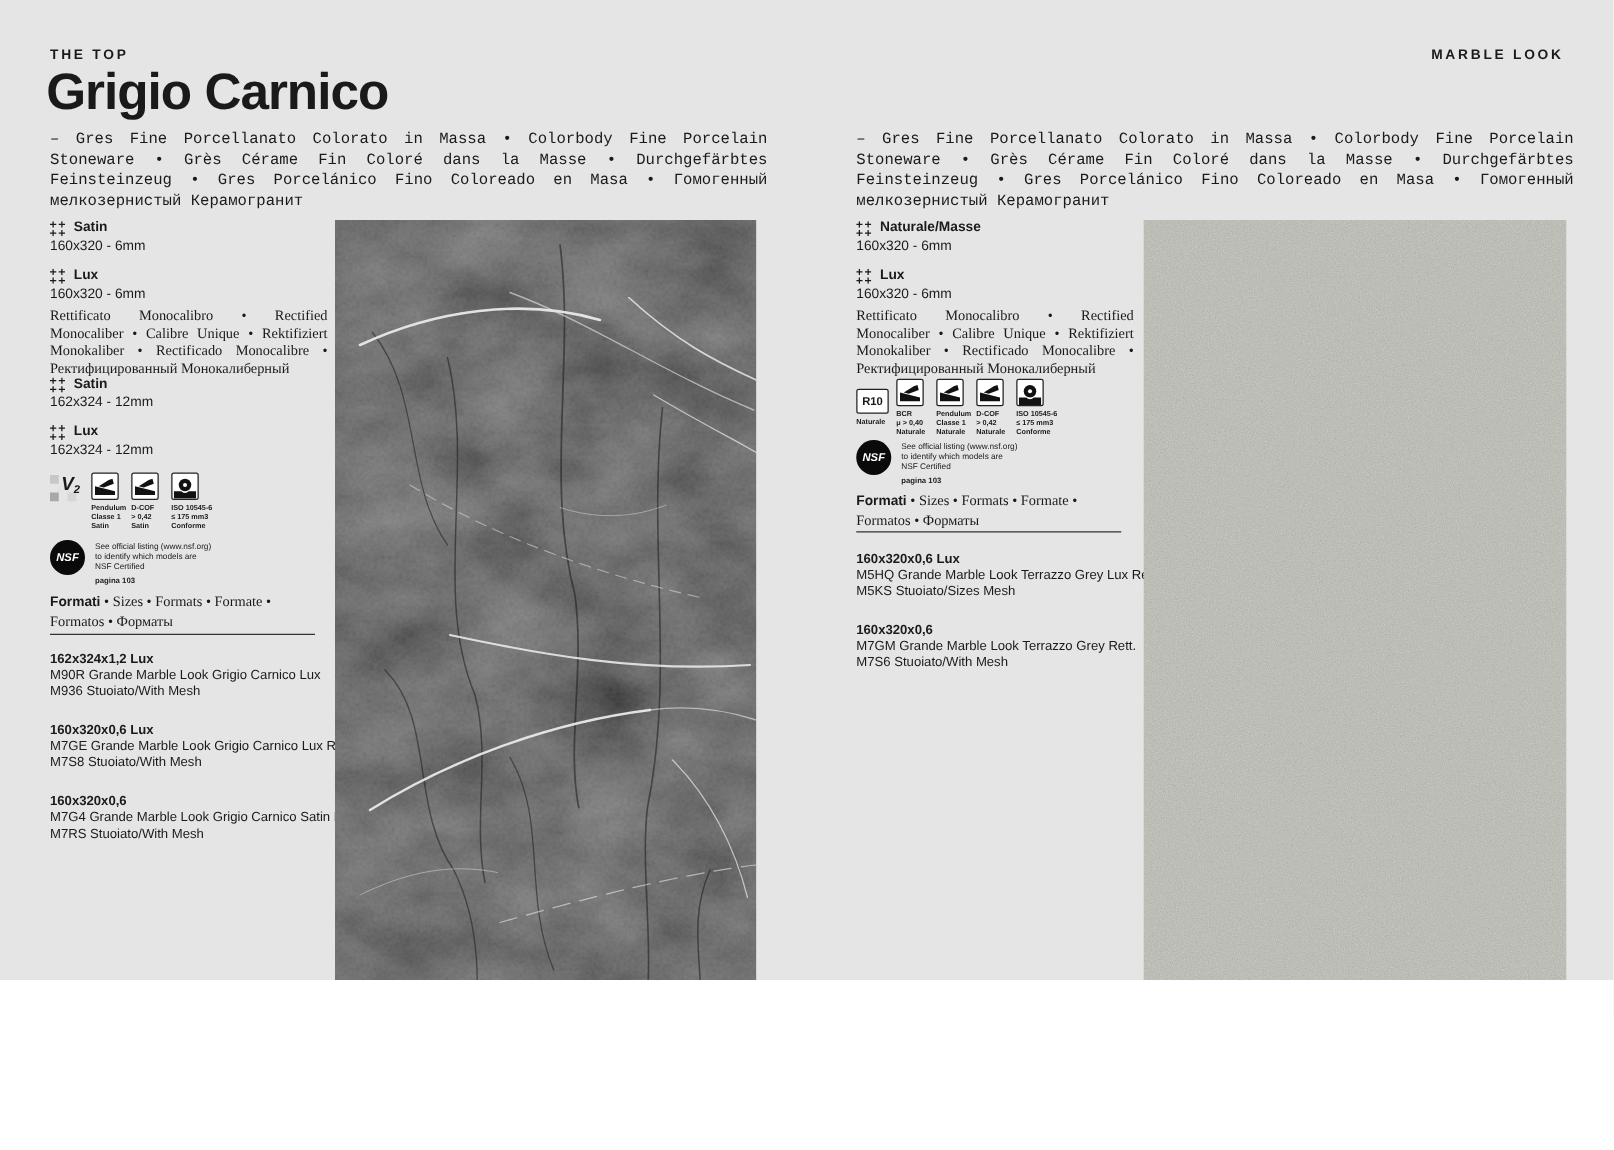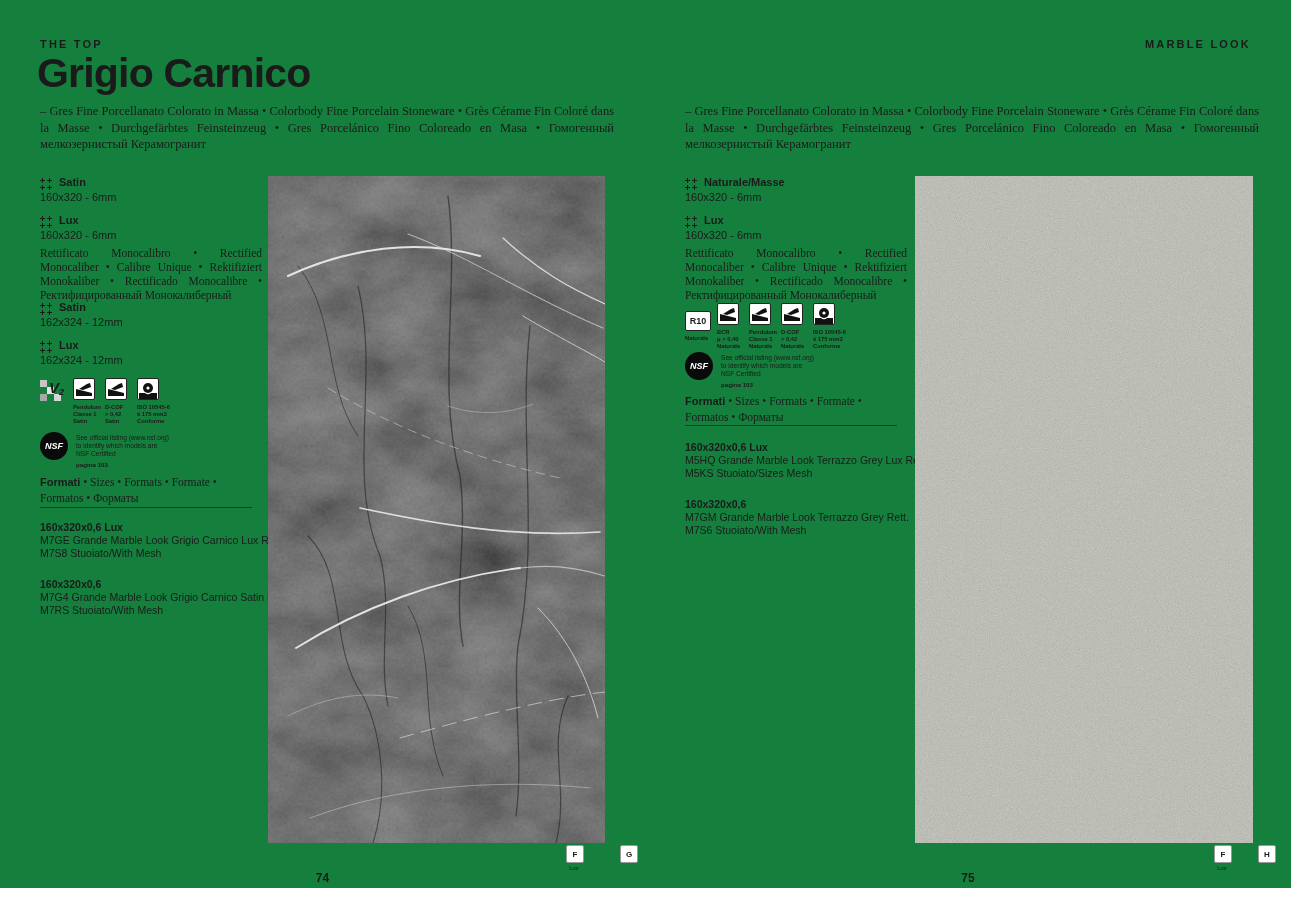--- a/index.html
+++ b/index.html
@@ -1,31 +1,31 @@
 <!DOCTYPE html>
 <html><head>
 <meta charset="utf-8">
 <title>Catalog Spread</title>
 <style>
   html,body{margin:0;padding:0;background:#ffffff;}
-  .spread{position:relative;width:1291px;height:888px;background:#15803d;overflow:hidden;
+  .spread{position:relative;width:1291px;height:784px;background:#e5e5e5;overflow:hidden;
           font-family:"Liberation Sans",sans-serif;color:#1a1a1a;}
   .page{position:absolute;top:0;height:920px;}
   .lp{left:0;width:645px;}
   .rp{left:645px;width:646px;}
 
   .eyebrow{position:absolute;top:38px;font-size:11px;font-weight:600;letter-spacing:2.2px;white-space:nowrap;}
   .lp .eyebrow{left:40px;}
   .rp .eyebrow{right:40px;text-align:center;}
 
   .title{position:absolute;left:37px;top:50px;margin:0;font-size:41px;line-height:46px;
          font-weight:700;letter-spacing:-0.8px;white-space:nowrap;}
 
   .desc{position:absolute;left:40px;top:103px;width:574px;margin:0;
-        font-family:Liberation Serif, serif;font-size:12.5px;line-height:16.5px;text-align:justify;}
+        font-family:Liberation Mono, monospace;font-size:12.5px;line-height:16.5px;text-align:justify;}
 
   .finish{position:absolute;left:40px;}
   .f1{top:176px;} .f2{top:214px;} .f3{top:301px;} .f4{top:339px;}
   .frow{display:flex;align-items:center;gap:7px;}
   .fname{font-size:11px;font-weight:700;}
   .fsize{font-size:11px;margin-top:3px;}
   .size-icon{width:12px;height:12px;display:inline-block;}
 
   .rect-text{position:absolute;left:40px;top:246px;width:222px;margin:0;
              font-family:"Liberation Serif",serif;font-size:11.5px;line-height:14px;text-align:justify;}
@@ -215,20 +215,25 @@
         <div class="nsf-page">pagina 103</div>
       </div>
     </div>
 
     <div class="formats-h">
       <span class="formats-bold">Formati</span><span class="formats-rest"> • Sizes • Formats • Formate • Formatos • Форматы</span>
     </div>
     <hr class="rule">
 
     <div class="products">
+      <div class="prod">
+        <div class="psize">162x324x1,2 Lux</div>
+        <div>M90R Grande Marble Look Grigio Carnico Lux</div>
+        <div>M936 Stuoiato/With Mesh</div>
+      </div>
       <div class="prod">
         <div class="psize">160x320x0,6 Lux</div>
         <div>M7GE Grande Marble Look Grigio Carnico Lux Rett.</div>
         <div>M7S8 Stuoiato/With Mesh</div>
       </div>
       <div class="prod">
         <div class="psize">160x320x0,6</div>
         <div>M7G4 Grande Marble Look Grigio Carnico Satin Rett.</div>
         <div>M7RS Stuoiato/With Mesh</div>
       </div>

